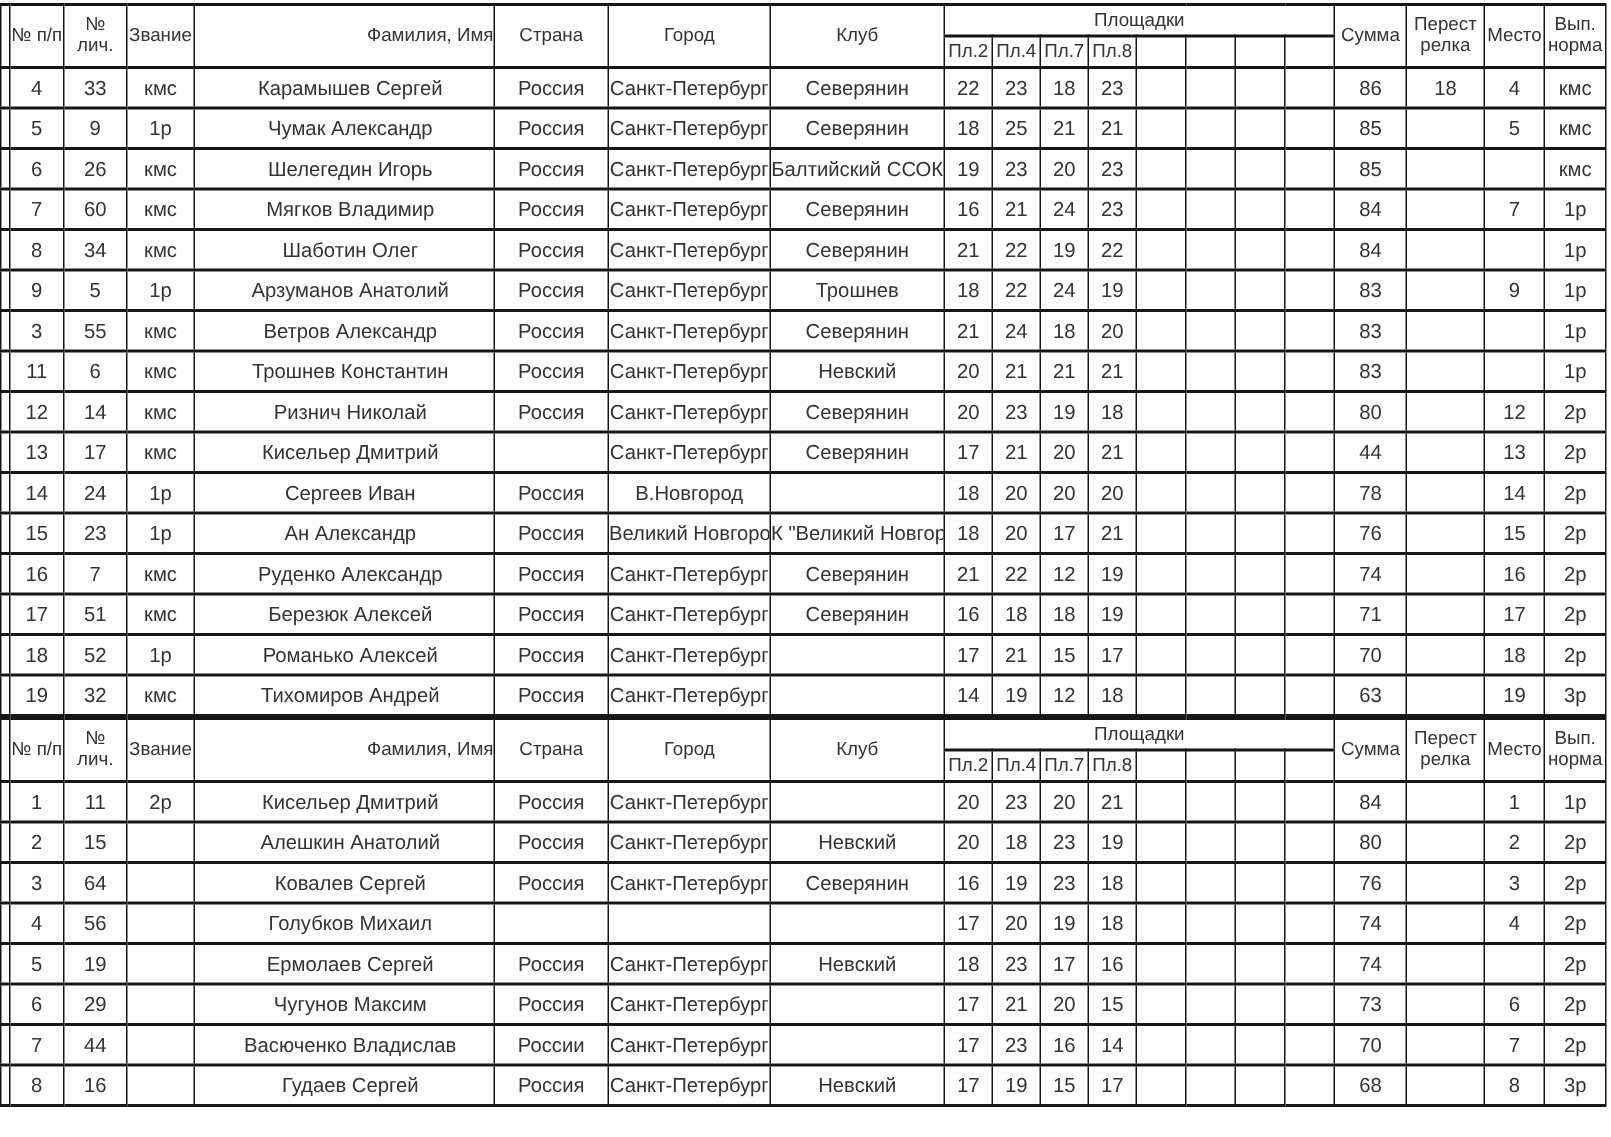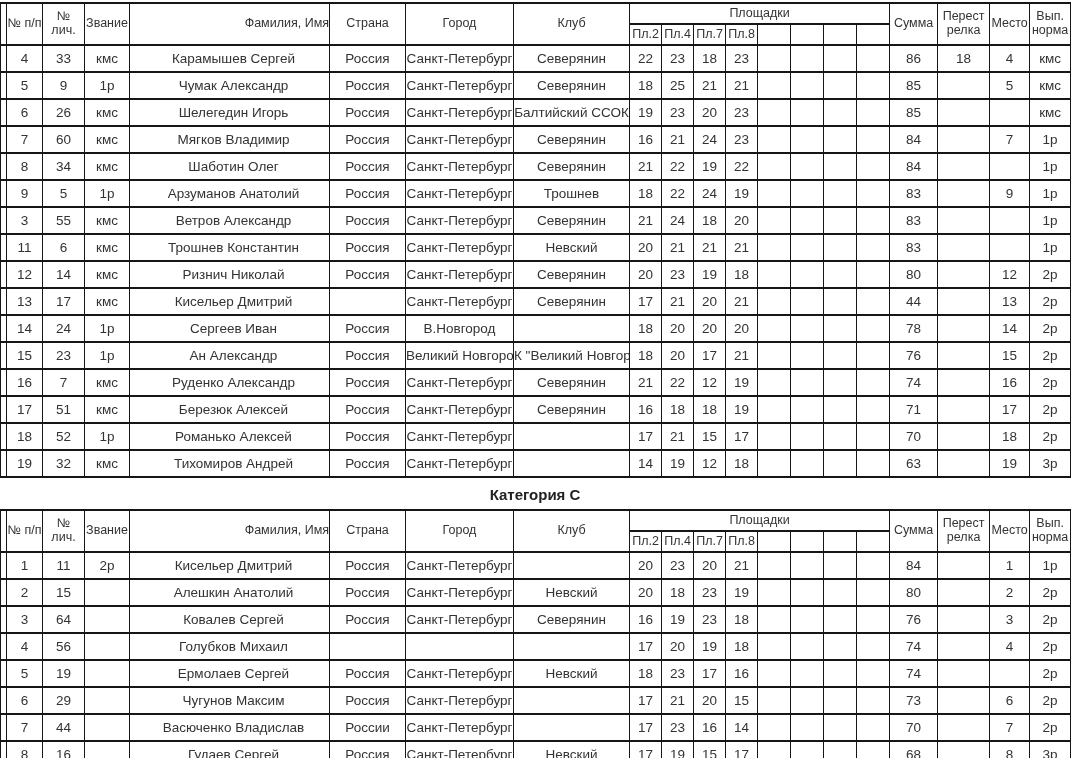--- a/index.html
+++ b/index.html
@@ -450,21 +450,20 @@
           <td class=""></td>
           <td class=""></td>
           <td class="">63</td>
           <td class=""></td>
           <td class="">19</td>
           <td class="">3р</td>
         </tr>
       </tbody>
     </table>
 
-  <div class="section-title">Категория С</div>
 
   <table class="results">
       <colgroup>
         <col style="width: 6px;">
         <col style="width: 36px;">
         <col style="width: 42px;">
         <col style="width: 45px;">
         <col style="width: 200px;">
         <col style="width: 76px;">
         <col style="width: 108px;">

